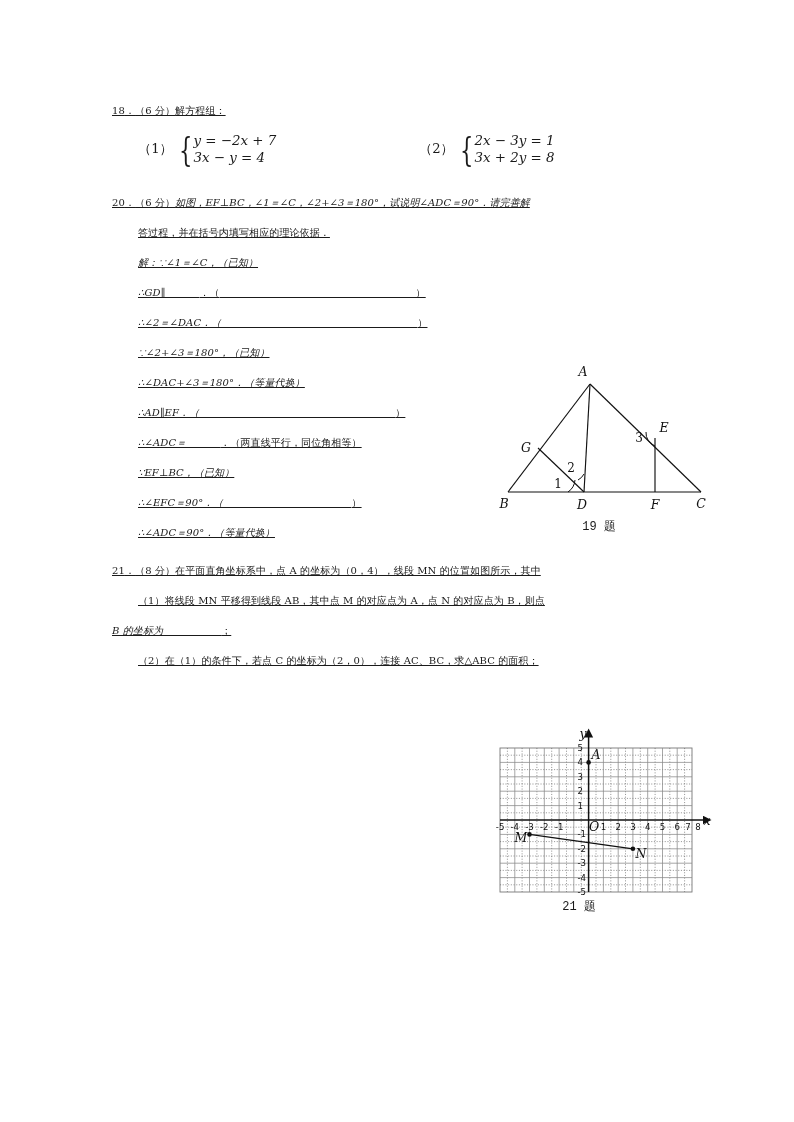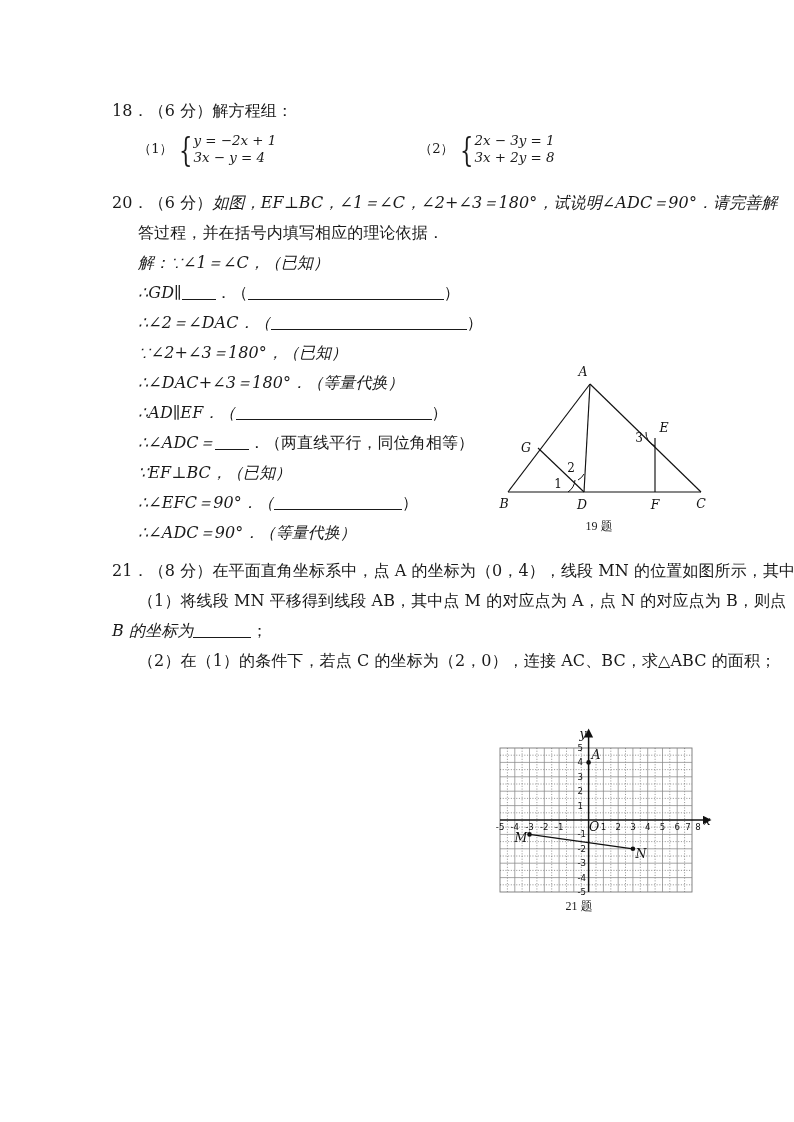--- a/index.html
+++ b/index.html
@@ -24,24 +24,25 @@
   .content {
     position: absolute;
     left: 112px;
     top: 96px;
     width: 600px;
   }
 
   
   .q-block { position: relative; }
   .line {
-    font-size: 16px;
+    font-size: 10px;
     line-height: 30px;
     white-space: nowrap;
     letter-spacing: 0.1px;
+    text-decoration: underline;
   }
   .indent1 { padding-left: 26px; }
   .indent2 { padding-left: 26px; }
   .it { font-style: italic; font-family: "DejaVu Serif","Liberation Serif",serif; }
 
   
   .blank-s {
     display: inline-block;
     width: 34px;
     border-bottom: 1.1px solid #1a1a1a;
@@ -102,21 +103,21 @@
   .eq-item { position: absolute; top: 0; display: flex; align-items: center; }
   .eq-label { font-size: 13.2px; margin-right: 2px; }
 
   
   .fig { position: absolute; }
   .fig-cap {
     position: absolute;
     font-size: 12px;
     text-align: center;
     width: 100%;
-    font-family: Liberation Serif, serif;
+    font-family: Liberation Mono, monospace;
   }
   svg { display: block; }
   .lbl {
     font-family: "DejaVu Serif","Liberation Serif",serif;
     font-style: italic;
     font-size: 12.5px;
     fill: #111;
   }
   .lbl-n {
     font-family: "DejaVu Serif","Liberation Serif",serif;
@@ -140,21 +141,21 @@
     <div class="line">
       <span>18</span><span>．</span><span>（6 分）</span><span>解方程组：</span>
     </div>
 
     <div class="eq-row">
       <div class="eq-item" style="left:26px;">
         <span class="eq-label">（1）</span>
         <span class="sys">
           <span class="brace">{</span>
           <span class="sys-rows">
-            <span class="it">y = −2x + 1</span>
+            <span class="it">y = −2x + 7</span>
             <span class="it">3x − y = 4</span>
           </span>
         </span>
       </div>
 
       <div class="eq-item" style="left:307px;">
         <span class="eq-label">（2）</span>
         <span class="sys">
           <span class="brace">{</span>
           <span class="sys-rows">

